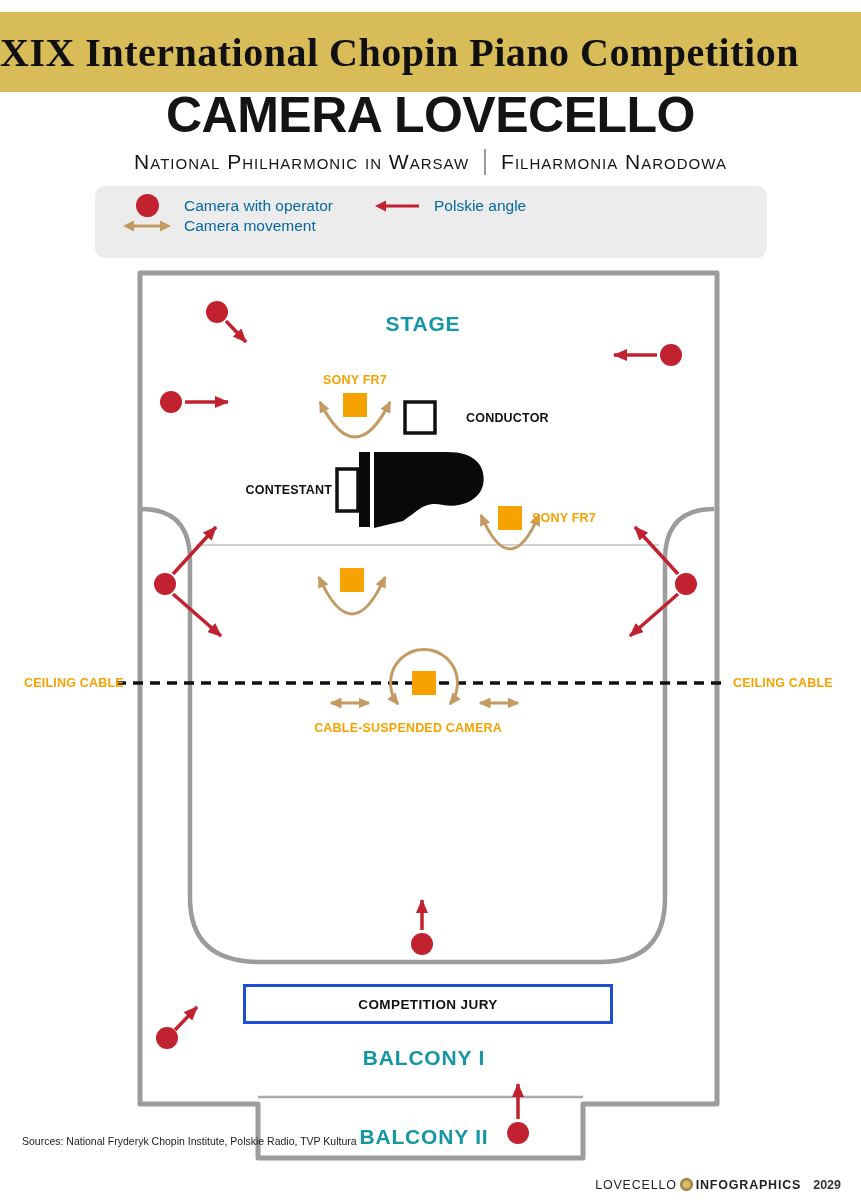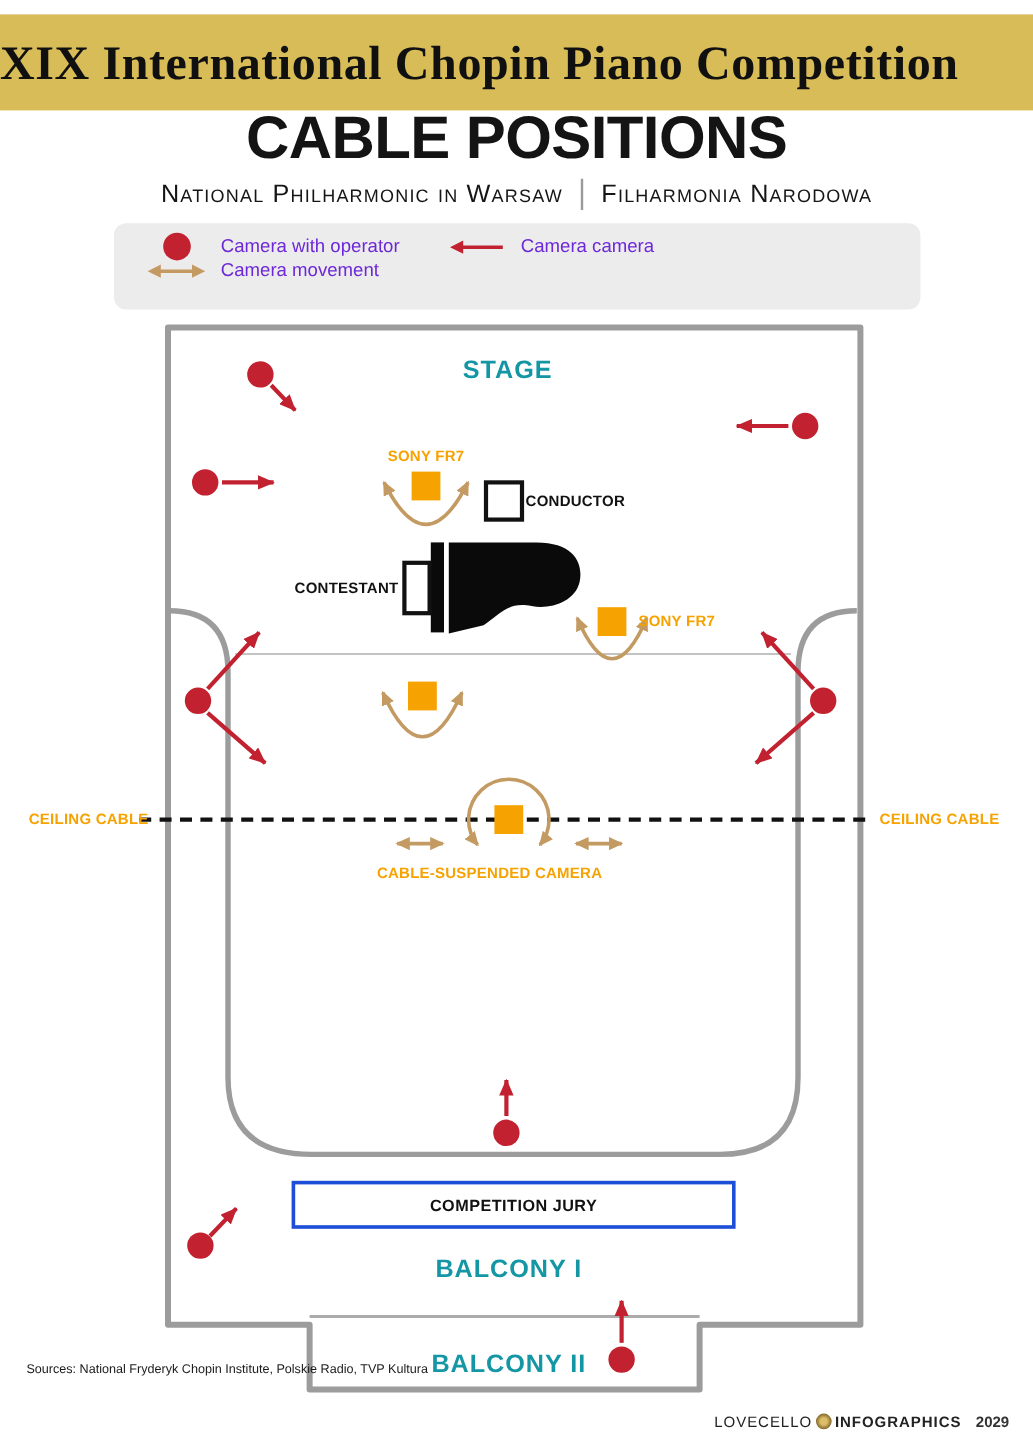--- a/index.html
+++ b/index.html
@@ -19,21 +19,21 @@
   .main-title{position:absolute;top:86px;left:0;width:100%;text-align:center;
               font-size:50px;font-weight:800;letter-spacing:-.5px;color:#141414}
   .subtitle{position:absolute;top:149px;left:0;width:100%;display:flex;justify-content:center;
             align-items:center;gap:15px;font-size:21px;font-variant:small-caps;
             letter-spacing:1px;color:#151515}
   .sub-div{width:0;height:26px;border-left:2px solid #9a9a9a}
 
   
   .legend{position:absolute;left:95px;top:186px;width:672px;height:72px;background:var(--legend_bg);
           border-radius:10px;display:grid;grid-template-columns:250px 1fr;grid-template-rows:1fr 1fr;
-          align-items:center;padding:8px 6px 26px 26px;font-size:15.5px;color:#6d28d9}
+          align-items:center;padding:8px 6px 26px 26px;font-size:15.5px;color:#0369a1}
   .lg-item{display:flex;align-items:center;gap:11px;white-space:nowrap}
   .lg-ic{flex:0 0 52px;display:flex;align-items:center;justify-content:center}
   .dot{width:23px;height:23px;border-radius:50%;background:var(--red)}
   .sq{width:25px;height:25px;background:var(--orange)}
 
   
   .hall-svg{position:absolute;left:0;top:0}
   .wall{fill:none;stroke:var(--wall);stroke-width:5;stroke-linejoin:round}
   .w2{stroke-width:4.5}
   .hairline{stroke:#c3c3c3;stroke-width:1.5}
@@ -70,42 +70,42 @@
 </style>
 </head>
 <body>
 
 <div class="canvas">
 
   <header class="banner">
     <div class="t">XIX International Chopin Piano Competition</div>
   </header>
 
-  <div class="main-title">CABLE POSITIONS</div>
+  <div class="main-title">CAMERA LOVECELLO</div>
   <div class="subtitle">
     <span>National Philharmonic in Warsaw</span>
     <span class="sub-div"></span>
     <span>Filharmonia Narodowa</span>
   </div>
 
   <div class="legend">
     <div class="lg-item">
       <span class="lg-ic">
           <span class="dot"></span>
         </span>
       <span>Camera with operator</span>
     </div>
     <div class="lg-item">
       <span class="lg-ic">
         <svg width="48" height="16" viewBox="0 0 48 16">
           <line class="rline-legend" x1="46" y1="8" x2="11" y2="8"></line>
           <path class="mk-red" d="M13,2.5 L2,8 L13,13.5 Z"></path>
         </svg>
       </span>
-      <span>Camera camera</span>
+      <span>Polskie angle</span>
     </div>
     <div class="lg-item">
       <span class="lg-ic">
         <svg width="52" height="16" viewBox="0 0 52 16">
           <line class="tline-legend" x1="11" y1="8" x2="41" y2="8"></line>
           <path class="mk-tan" d="M13,2.5 L2,8 L13,13.5 Z"></path>
           <path class="mk-tan" d="M39,2.5 L50,8 L39,13.5 Z"></path>
         </svg>
       </span>
       <span>Camera movement</span>
@@ -177,23 +177,23 @@
     <g>
       <circle class="rdot" cx="167" cy="1038" r="11"></circle>
       <line class="rline" x1="175" y1="1030" x2="197" y2="1007" marker-end="url(#ar)"></line>
     </g>
     <g>
       <circle class="rdot" cx="518" cy="1133" r="11"></circle>
       <line class="rline" x1="518" y1="1119" x2="518" y2="1084" marker-end="url(#ar)"></line>
     </g>
   </svg>
 
-  <div class="lbl teal big center" style="left:423px;top:297px">STAGE</div>
+  <div class="lbl teal big center" style="left:423px;top:312px">STAGE</div>
   <div class="lbl orange small center" style="left:355px;top:373px">SONY FR7</div>
-  <div class="lbl ink small" style="left:438px;top:411px">CONDUCTOR</div>
+  <div class="lbl ink small" style="left:466px;top:411px">CONDUCTOR</div>
   <div class="lbl ink small" style="right:529px;top:483px">CONTESTANT</div>
   <div class="lbl orange small" style="left:532px;top:511px">SONY FR7</div>
   <div class="lbl orange small" style="left:24px;top:676px">CEILING CABLE</div>
   <div class="lbl orange small" style="left:733px;top:676px">CEILING CABLE</div>
   <div class="lbl orange small center" style="left:408px;top:721px">CABLE-SUSPENDED CAMERA</div>
   <div class="jury-box">
     <span>COMPETITION JURY</span>
   </div>
   <div class="lbl teal big center" style="left:424px;top:1046px">BALCONY I</div>
   <div class="lbl teal big center" style="left:424px;top:1125px">BALCONY II</div>

